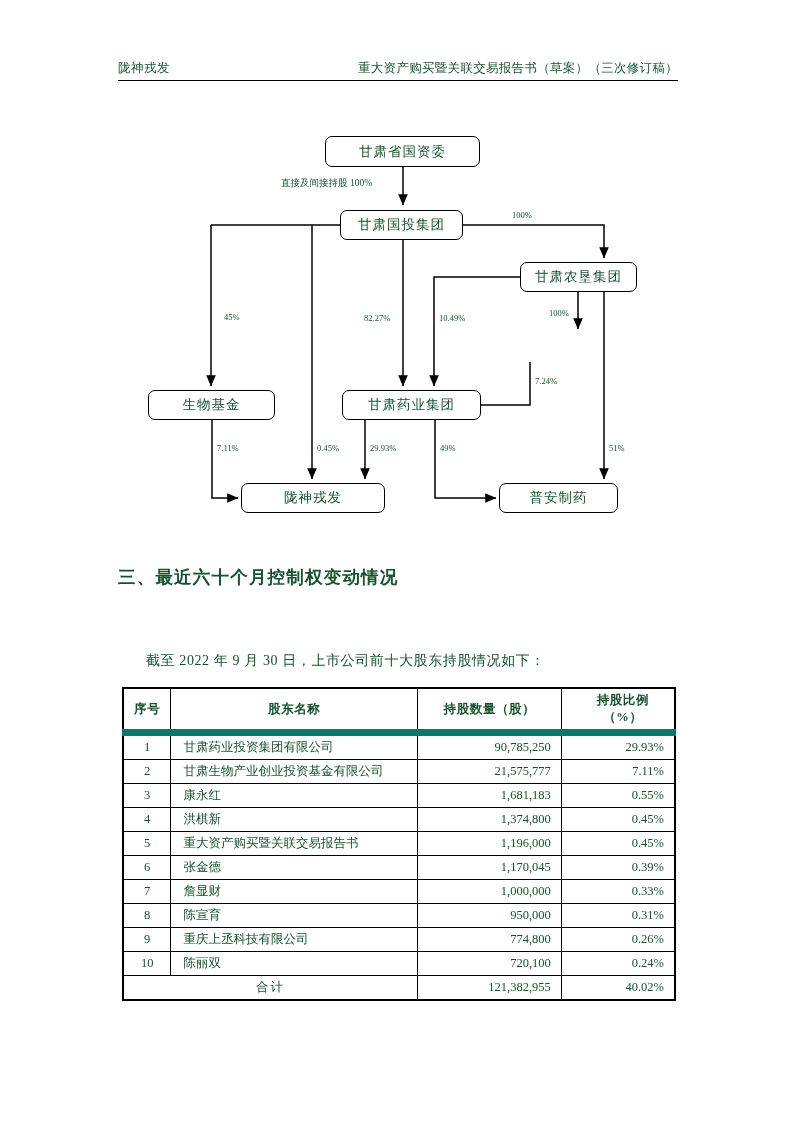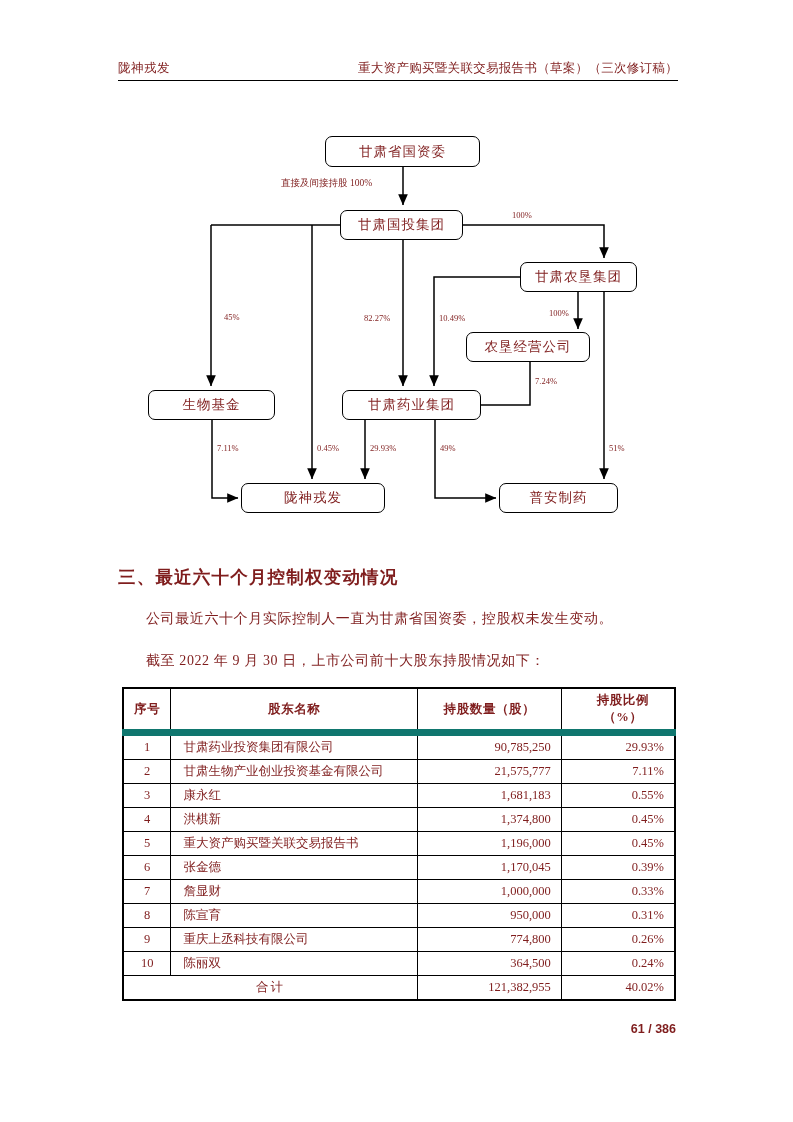--- a/index.html
+++ b/index.html
@@ -8,21 +8,21 @@
     background: #8e8e8e;
   }
   .page {
     position: relative;
     width: 793px;
     height: 1122px;
     background: #ffffff;
     margin: 0 auto;
     overflow: hidden;
     font-family: "Liberation Serif", "DejaVu Serif", serif;
-    color: #7f1d1d;
+    color: #14532d;
   }
 
   
   .header {
     position: absolute;
     left: 118px;
     top: 52px;
     width: 560px;
     height: 28px;
     border-bottom: 1.6px solid #000;
@@ -207,21 +207,20 @@
         <path d="M435,420 L435,498 L496,498" marker-end="url(#ah)"></path>
       </g>
     </svg>
 
     <div class="node" style="left:325px; top:136px; width:155px; height:31px;">甘肃省国资委</div>
 
     <div class="node" style="left:340px; top:210px; width:123px; height:30px;">甘肃国投集团</div>
 
     <div class="node" style="left:520px; top:262px; width:117px; height:30px;">甘肃农垦集团</div>
 
-    <div class="node" style="left:466px; top:332px; width:124px; height:30px;">农垦经营公司</div>
 
     <div class="node" style="left:148px; top:390px; width:127px; height:30px;">生物基金</div>
 
     <div class="node" style="left:342px; top:390px; width:139px; height:30px;">甘肃药业集团</div>
 
     <div class="node" style="left:241px; top:483px; width:144px; height:30px;">陇神戎发</div>
 
     <div class="node" style="left:499px; top:483px; width:119px; height:30px;">普安制药</div>
 
     <div class="edge-label big" style="left:281px; top:177px;">直接及间接持股 100%</div>
@@ -244,21 +243,20 @@
 
     <div class="edge-label" style="left:317px; top:443px;">0.45%</div>
 
     <div class="edge-label" style="left:370px; top:443px;">29.93%</div>
 
     <div class="edge-label" style="left:440px; top:443px;">49%</div>
   </div>
 
   <div class="section-heading">三、最近六十个月控制权变动情况</div>
 
-  <div class="para para-1">公司最近六十个月实际控制人一直为甘肃省国资委，控股权未发生变动。</div>
   <div class="para para-2">截至 2022 年 9 月 30 日，上市公司前十大股东持股情况如下：</div>
 
   <div class="tablewrap">
     <table class="holders">
       <thead>
         <tr>
           <th class="c-idx">序号</th>
           <th class="c-name" style="text-align:center; padding-left:6px !important;">股东名称</th>
           <th class="c-qty" style="text-align:center; padding-right:6px !important;">持股数量（股）</th>
           <th class="c-pct" style="text-align:center; padding-right:6px !important;padding-left:16px;">持股比例（%）</th>
@@ -315,27 +313,26 @@
         </tr>
         <tr>
           <td class="c-idx">9</td>
           <td class="c-name">重庆上丞科技有限公司</td>
           <td class="c-qty">774,800</td>
           <td class="c-pct">0.26%</td>
         </tr>
         <tr>
           <td class="c-idx">10</td>
           <td class="c-name">陈丽双</td>
-          <td class="c-qty">364,500</td>
+          <td class="c-qty">720,100</td>
           <td class="c-pct">0.24%</td>
         </tr>
         <tr>
           <td class="total-label" colspan="2">合计</td>
           <td class="c-qty">121,382,955</td>
           <td class="c-pct">40.02%</td>
         </tr>
       </tbody>
     </table>
   </div>
 
-  <div class="footer-page">61 / 386</div>
 
 </div>
 
 </body></html>

